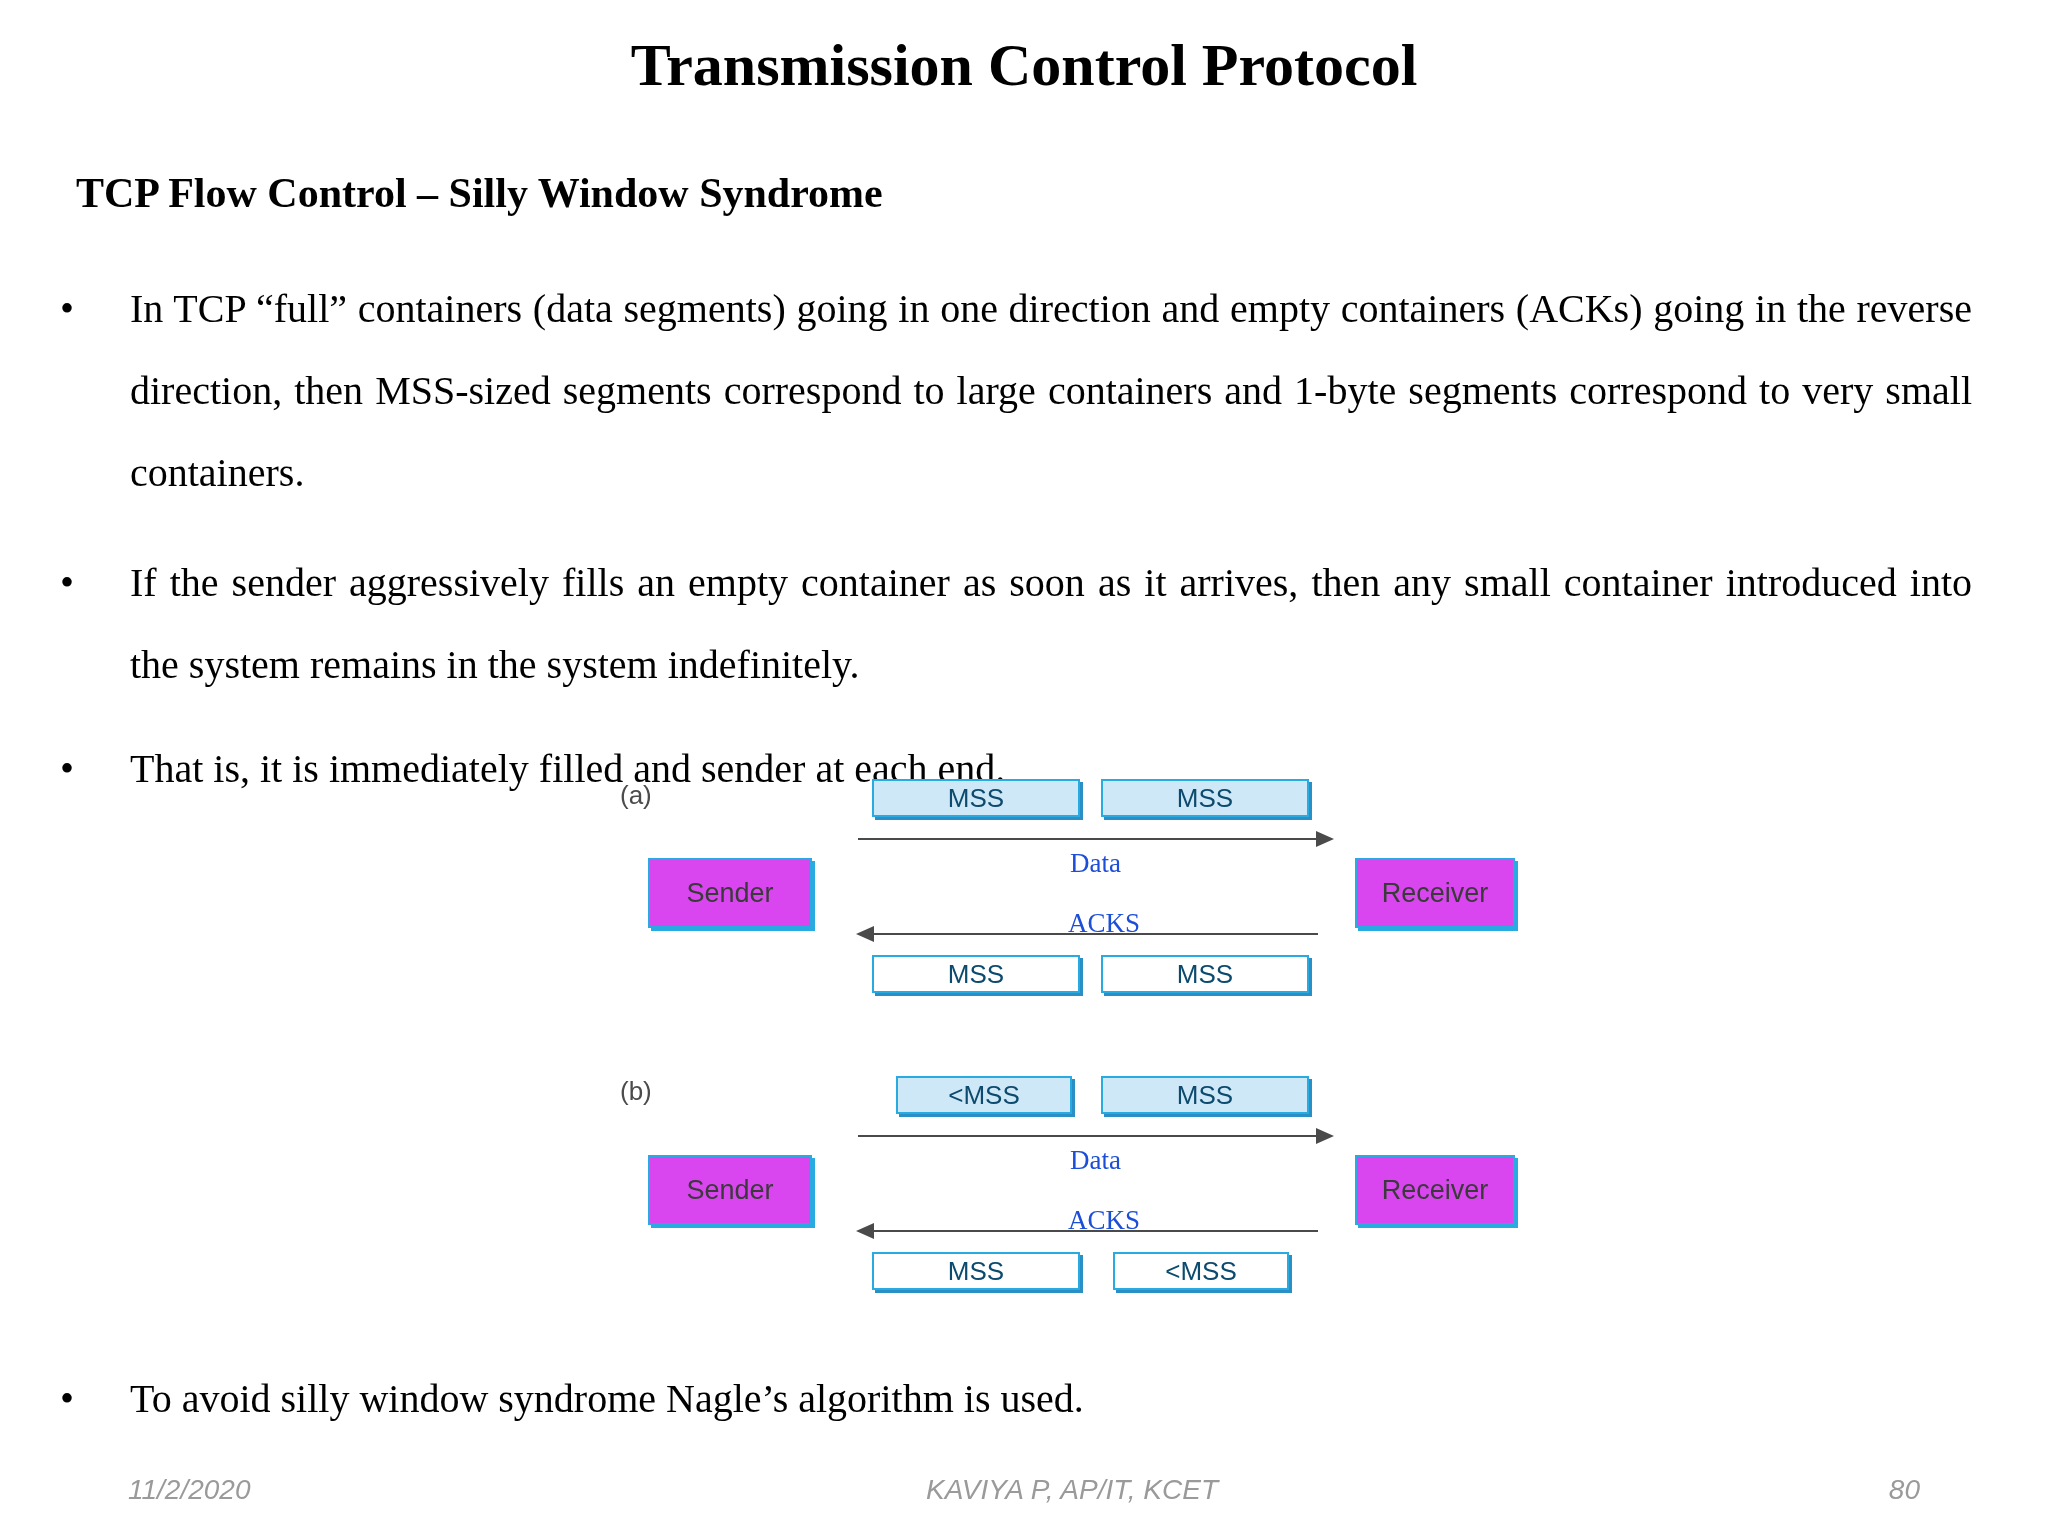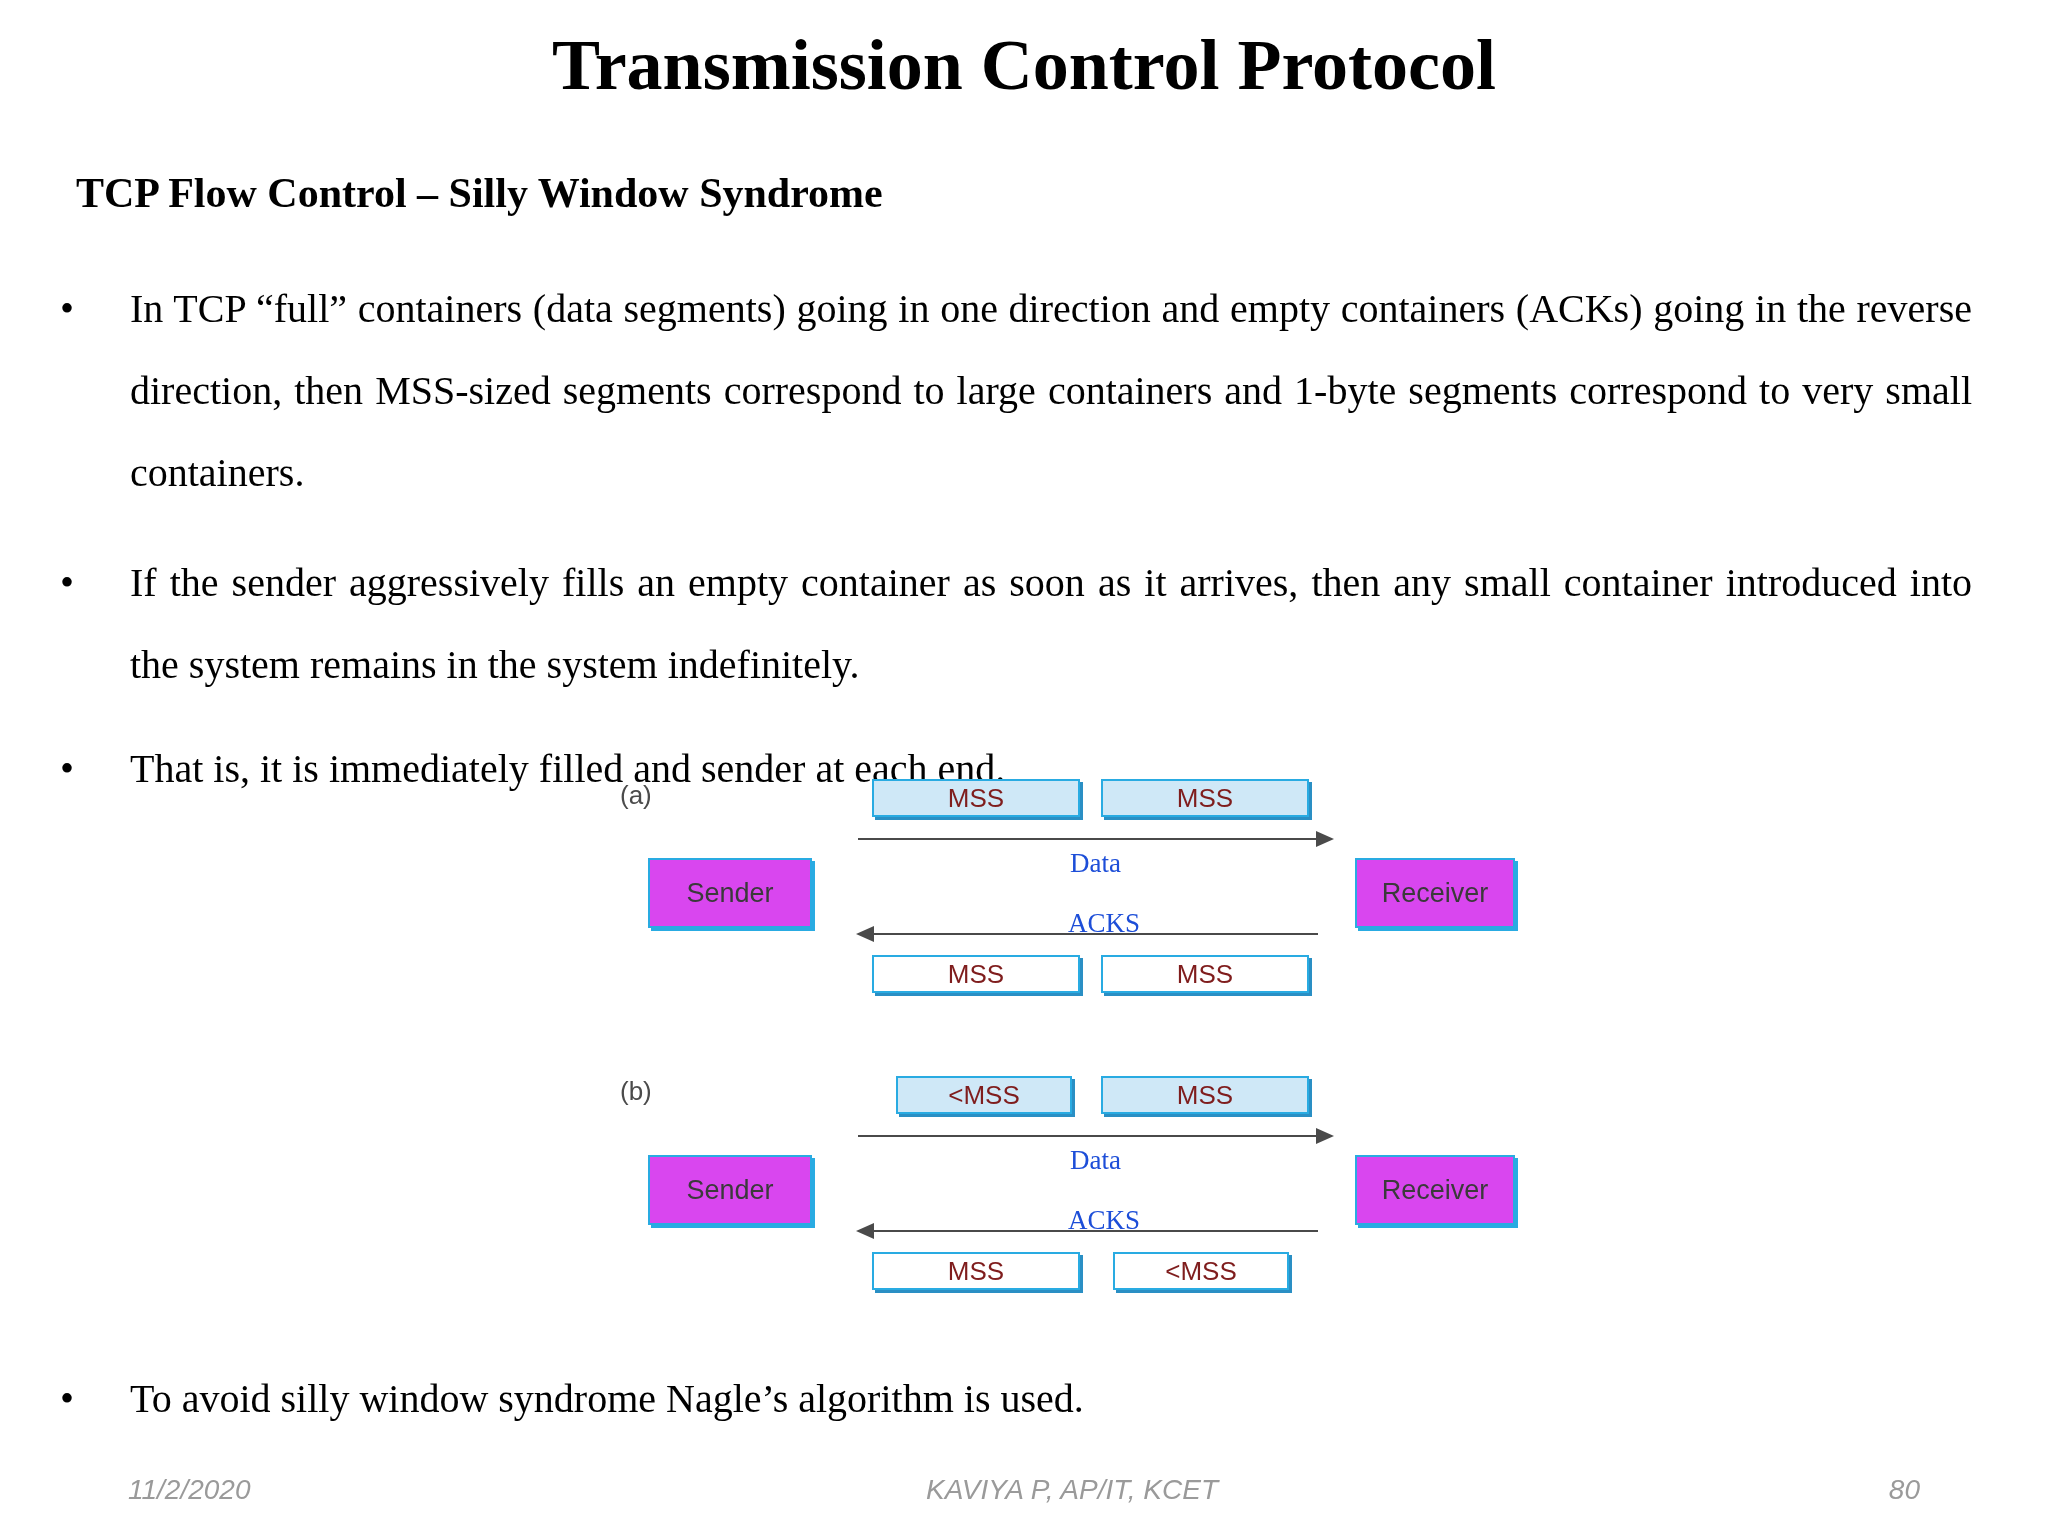--- a/index.html
+++ b/index.html
@@ -18,21 +18,21 @@
 
   
   .slide-title {
     position: absolute;
     top: 22px;
     left: 0;
     width: 2048px;
     text-align: center;
     font-family: "Liberation Serif", serif;
     font-weight: bold;
-    font-size: 72px;
+    font-size: 60px;
     line-height: 86px;
     color: #000000;
     letter-spacing: 0px;
   }
 
   
   .subtitle {
     position: absolute;
     top: 168px;
     left: 52px;
@@ -115,21 +115,21 @@
   
   .seg-box {
     position: absolute;
     border: 2px solid #29abe2;
     box-shadow: 3px 3px 0 0 #2a8fc4;
     display: flex;
     align-items: center;
     justify-content: center;
     font-family: "Liberation Sans", sans-serif;
     font-size: 26px;
-    color: #7f1d1d;
+    color: #0c4a6e;
     box-sizing: border-box;
   }
   .seg-filled { background: #cfe8f7; }
   .seg-empty  { background: #ffffff; }
 
   
   .arrow-line {
     position: absolute;
     height: 0;
     border-top: 2px solid #4a4a4a;

